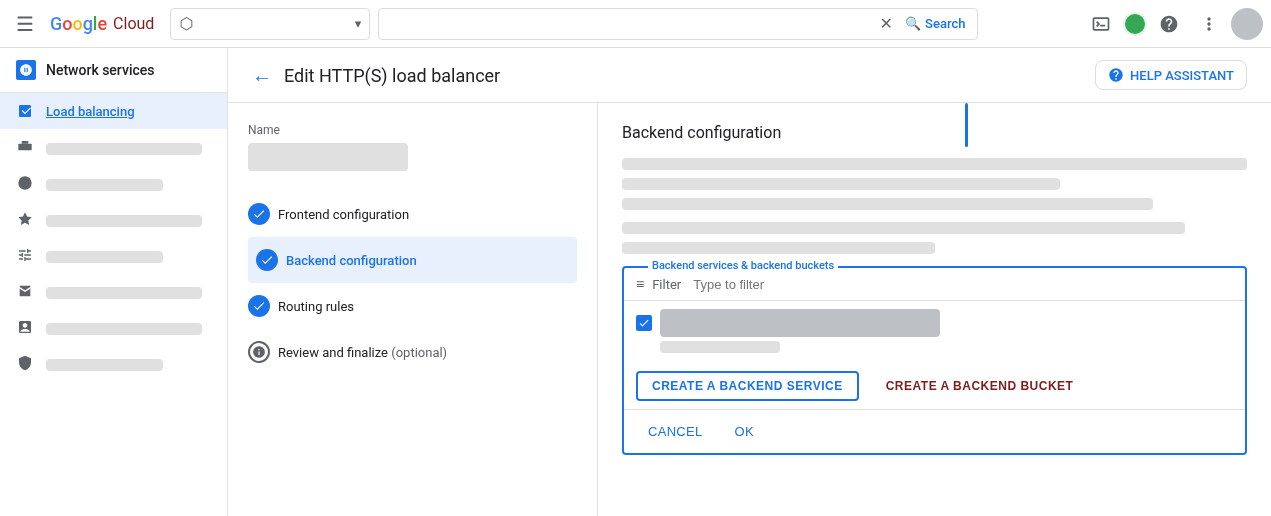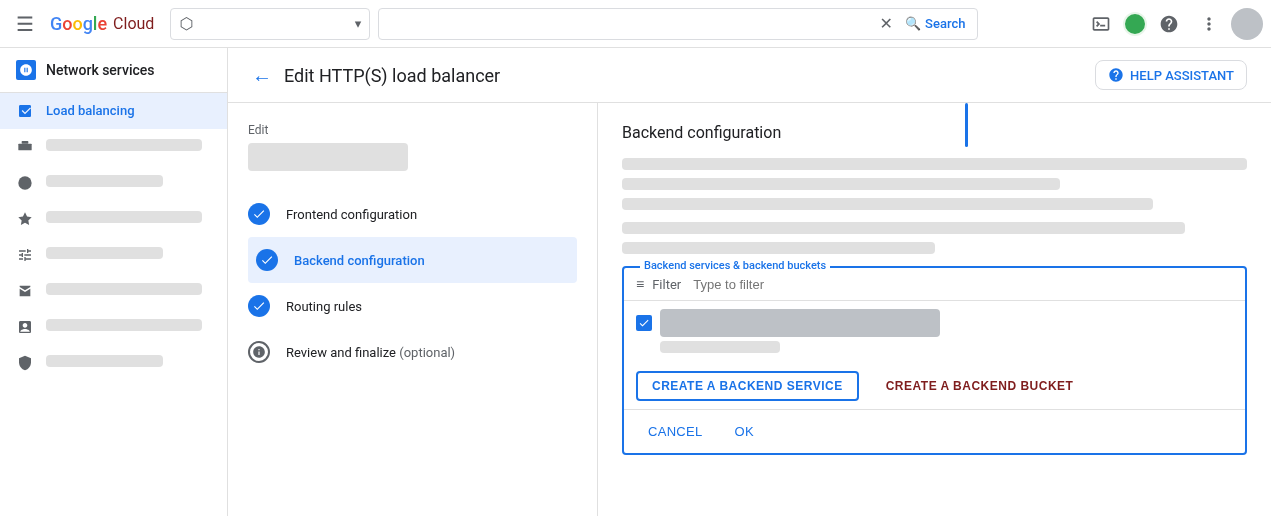--- a/index.html
+++ b/index.html
@@ -55,22 +55,22 @@
     }
     .sidebar-section-title {
       display: flex; align-items: center; gap: 10px; padding: 12px 16px;
       font-size: 14px; font-weight: 500; color: #202124; border-bottom: 1px solid #e0e0e0;
     }
     .sidebar-section-title .ns-icon {
       width: 20px; height: 20px; background: #1a73e8; border-radius: 2px;
       display: flex; align-items: center; justify-content: center;
     }
     .sidebar-item {
-      display: flex; align-items: flex-start; gap: 12px; padding: 10px 16px;
-      cursor: pointer; color: #3c4043; font-size: 13px;
+      display: flex; align-items: flex-end; gap: 12px; padding: 10px 16px;
+      cursor: pointer; color: #3c4043; font-size: 13px; text-decoration: underline;
     }
     .sidebar-item.active { background: #e8f0fe; color: #1a73e8; font-weight: 500; }
     .sidebar-item .icon { width: 18px; color: #5f6368; font-size: 14px; display: flex; align-items: center; justify-content: center; }
     .sidebar-item.active .icon { color: #1a73e8; }
     .sidebar-skeleton { height: 12px; background: #e0e0e0; border-radius: 4px; margin: 10px 16px; }
     .sidebar-skeleton.short { width: 60%; }
     .sidebar-skeleton.medium { width: 80%; }
 
     
     .content-area { flex: 1; background: #fff; overflow-y: auto; display: flex; flex-direction: column; }
@@ -95,21 +95,21 @@
     
     .left-panel {
       width: 370px; flex-shrink: 0; border-right: 1px solid #e0e0e0;
       padding: 20px; overflow-y: auto;
     }
     .field-label { font-size: 12px; color: #5f6368; margin-bottom: 6px; }
     .field-input-skeleton { height: 28px; background: #e0e0e0; border-radius: 4px; width: 160px; margin-bottom: 20px; }
 
     .step-list { display: flex; flex-direction: column; gap: 0; }
     .step-item {
-      display: flex; align-items: center; gap: 16px; padding: 12px 0;
+      display: flex; align-items: center; gap: 8px; padding: 12px 0;
       cursor: pointer; border-radius: 4px;
     }
     .step-item.active { background: #e8f0fe; padding: 12px 8px; border-radius: 4px; }
     .step-icon {
       width: 22px; height: 22px; border-radius: 50%; background: #1a73e8;
       display: flex; align-items: center; justify-content: center; flex-shrink: 0;
     }
     .step-icon svg { width: 14px; height: 14px; fill: white; }
     .step-icon.info {
       background: transparent; border: 2px solid #5f6368;
@@ -131,21 +131,21 @@
     .sk-70 { width: 70%; }
     .sk-50 { width: 50%; }
     .sk-85 { width: 85%; }
     .sk-90 { width: 90%; }
 
     
     .backend-services-box {
       border: 2px solid #1a73e8; border-radius: 4px; margin-top: 12px; position: relative;
     }
     .bs-label {
-      position: absolute; top: -9px; left: 16px; font-size: 11px; color: #1a73e8;
+      position: absolute; top: -9px; left: 24px; font-size: 11px; color: #1a73e8;
       background: #fff; padding: 0 4px; font-weight: 500;
     }
     .filter-row {
       display: flex; align-items: center; gap: 8px; padding: 8px 12px;
       border-bottom: 1px solid #e0e0e0;
     }
     .filter-icon { color: #5f6368; font-size: 14px; }
     .filter-input {
       border: none; outline: none; font-size: 13px; color: #5f6368; background: transparent;
     }
@@ -324,21 +324,21 @@
         <svg width="16" height="16" viewBox="0 0 24 24" fill="#1a73e8">
             <path d="M12 2C6.48 2 2 6.48 2 12s4.48 10 10 10 10-4.48 10-10S17.52 2 12 2zm1 17h-2v-2h2v2zm2.07-7.75l-.9.92C13.45 12.9 13 13.5 13 15h-2v-.5c0-1.1.45-2.1 1.17-2.83l1.24-1.26c.37-.36.59-.86.59-1.41 0-1.1-.9-2-2-2s-2 .9-2 2H8c0-2.21 1.79-4 4-4s4 1.79 4 4c0 .88-.36 1.68-.93 2.25z"></path>
           </svg>
         <span>HELP ASSISTANT</span>
       </div>
     </div>
 
     <div class="two-col">
 
       <div class="left-panel">
-        <div class="field-label">Edit</div>
+        <div class="field-label">Name</div>
         <div class="field-input-skeleton"></div>
 
         <div class="step-list">
 
           <div class="step-item">
             <div class="step-icon">
               <svg viewBox="0 0 24 24">
                   <path d="M9 16.17L4.83 12l-1.42 1.41L9 19 21 7l-1.41-1.41L9 16.17z"></path>
                 </svg>
             </div>

